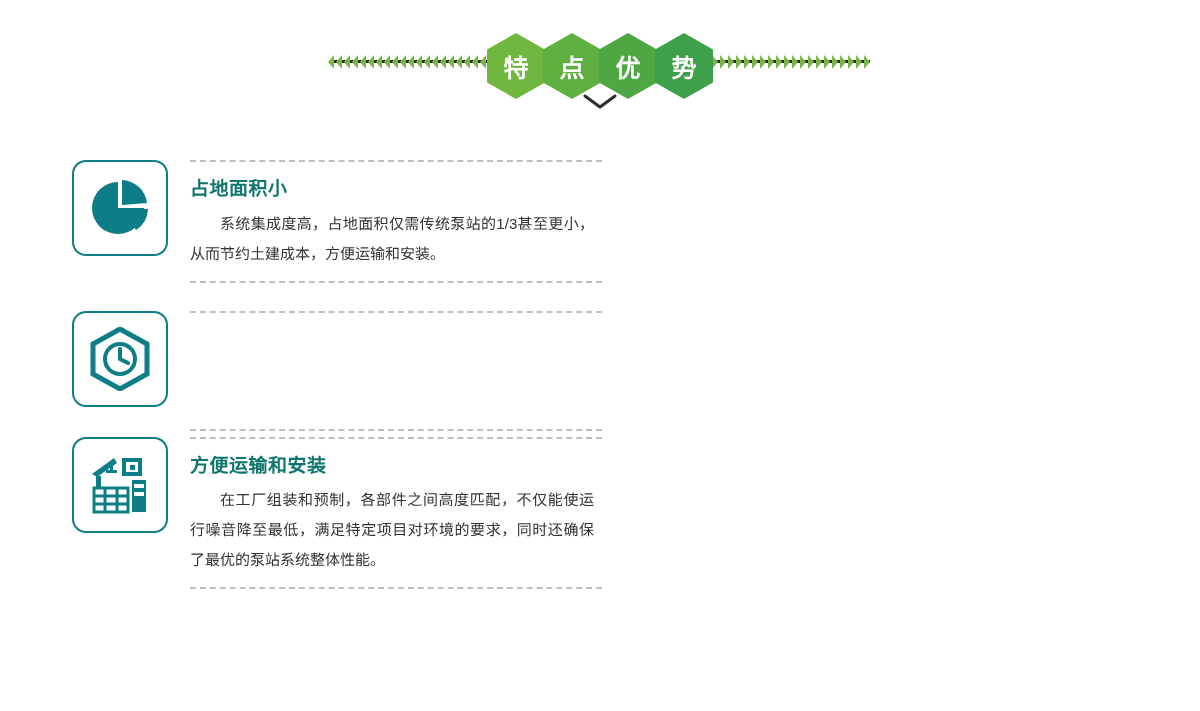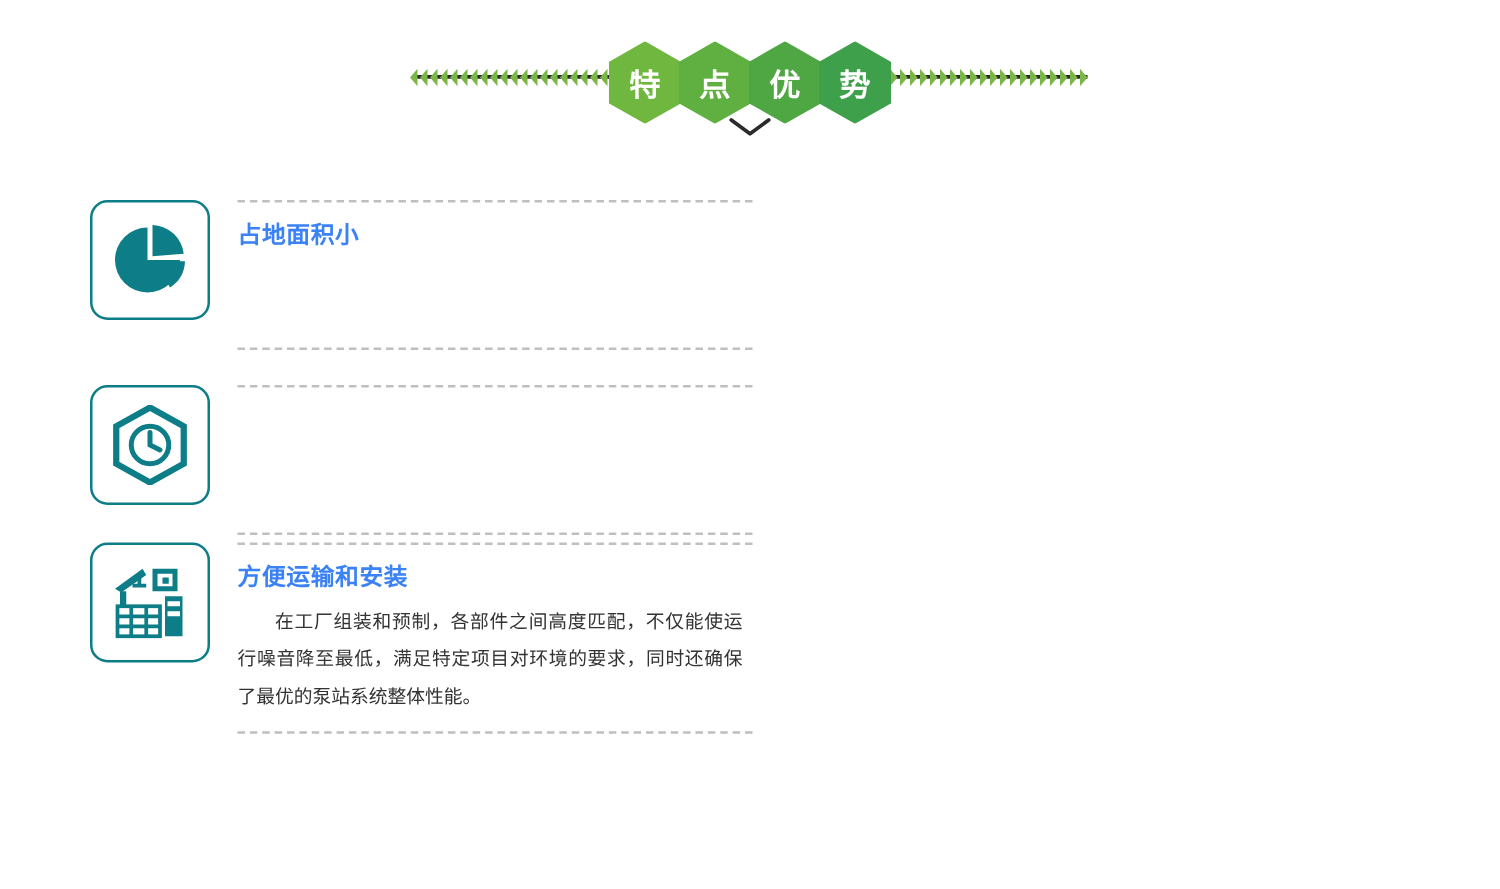--- a/index.html
+++ b/index.html
@@ -126,21 +126,21 @@
 
   .feature-body {
     flex: 1 1 auto;
     border-top: 2px dashed #bfbfbf;
     border-bottom: 2px dashed #bfbfbf;
     padding: 10px 0 12px 0;
     min-height: 120px;
   }
 
   .feature-title {
-    color: #3b82f6;
+    color: #0f766e;
     font-size: 19px;
     font-weight: bold;
     line-height: 1.4;
     margin: 4px 0 6px 0;
     letter-spacing: 0.5px;
   }
   .feature-text {
     color: #333333;
     font-size: 15px;
     line-height: 2.0;
@@ -242,20 +242,21 @@
         <div class="feature">
           <div class="icon-box">
             <svg width="62" height="60" viewBox="0 0 62 60" aria-hidden="true">
               <path d="M29 4 A26 26 0 1 0 55 30 L29 30 Z" fill="#0d7d87"></path>
               <path d="M33 2 A26 26 0 0 1 58 25 L33 27 Z" fill="#0d7d87"></path>
               <path d="M35 31 L59 31 A26 26 0 0 1 47 52 Z" fill="#0d7d87"></path>
             </svg>
           </div>
           <div class="feature-body">
             <div class="feature-title">占地面积小</div>
+            <div class="feature-text">系统集成度高，占地面积仅需传统泵站的1/3甚至更小，从而节约土建成本，方便运输和安装。</div>
           </div>
         </div>
       </div>
 
 
       <div class="row-gap"></div>
 
       <div class="cell-half">
         <div class="feature">
           <div class="icon-box">

